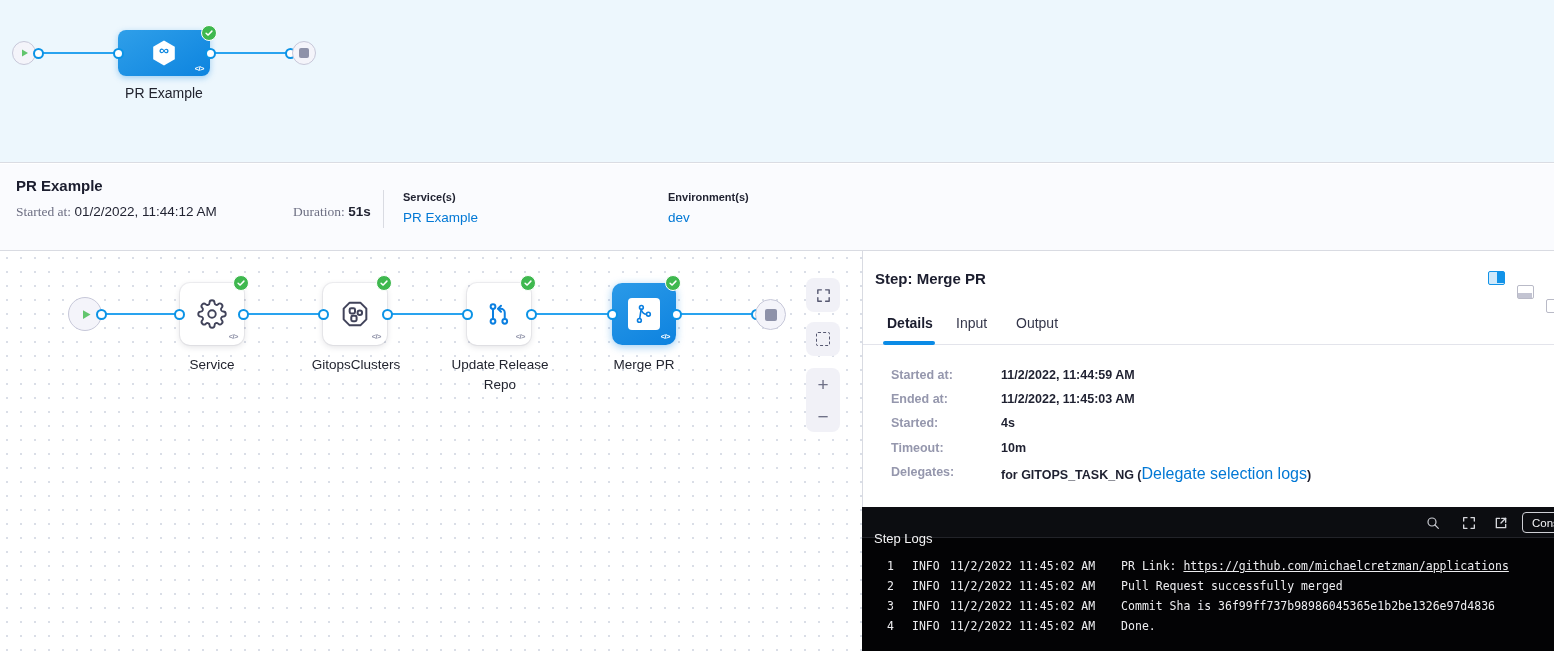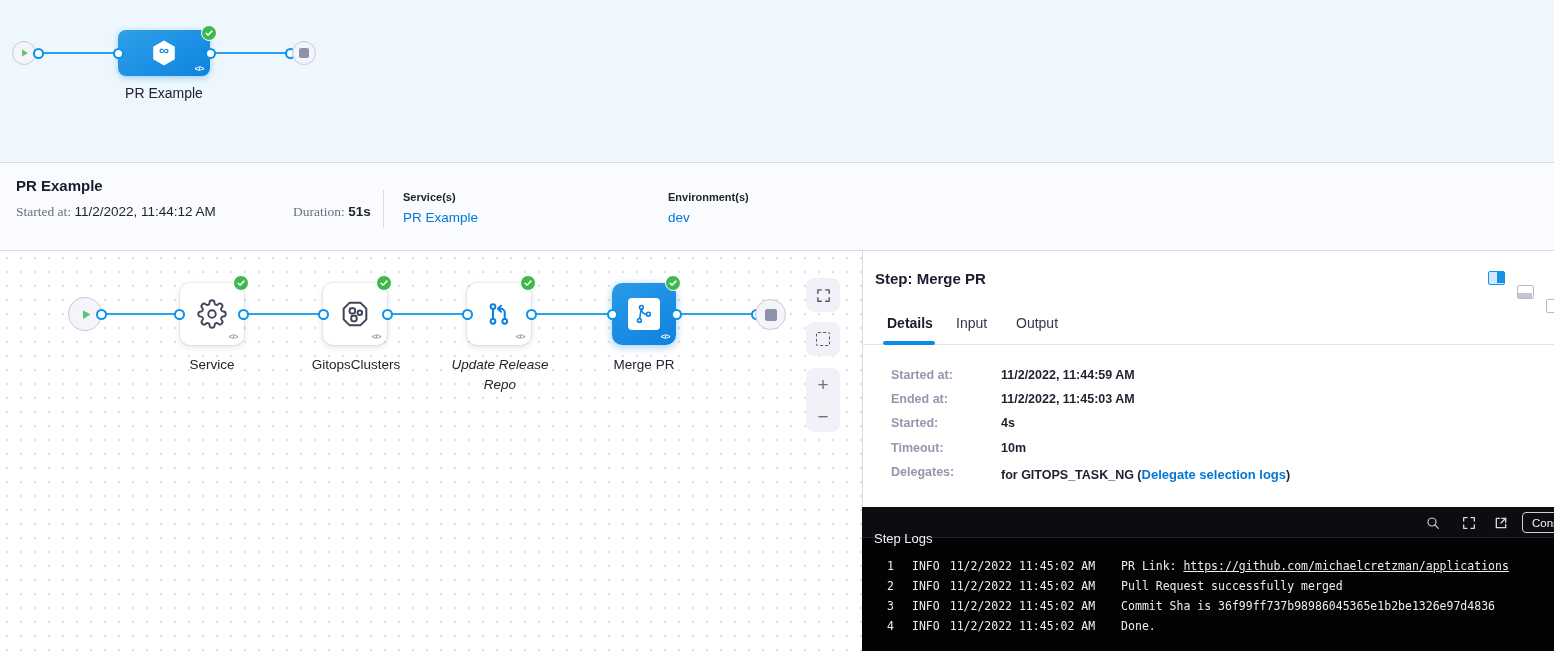--- a/index.html
+++ b/index.html
@@ -106,21 +106,21 @@
     <div class="abs terminal" style="left:292px;top:41px;width:24px;height:24px;">
       <span class="stop-square" style="width:10px;height:10px;"></span>
     </div>
 
     <div class="abs node-label" style="left:98px;top:83px;width:132px;font-size:14px;">PR Example</div>
   </div>
 
   <div class="abs run-header">
     <div class="abs rh-title" style="left:16px;top:13px;">PR Example</div>
     <div class="abs" style="left:16px;top:38px;white-space:nowrap;">
-      <span class="rh-muted">Started at</span><span class="rh-muted">: </span><span class="rh-value">11/2/2022, 11:44:12 AM</span>
+      <span class="rh-muted">Started at</span><span class="rh-muted">: </span><span class="rh-value">01/2/2022, 11:44:12 AM</span>
     </div>
     <div class="abs" style="left:293px;top:38px;white-space:nowrap;">
       <span class="rh-muted">Duration</span><span class="rh-muted">: </span><span class="rh-value rh-strong">51s</span>
     </div>
     <div class="abs vdiv" style="left:383px;top:26px;height:38px;"></div>
     <div class="abs rh-col-label" style="left:403px;top:27px;">Service(s)</div>
     <a class="abs link" style="left:403px;top:46px;font-size:13.5px;">PR Example</a>
     <div class="abs rh-col-label" style="left:668px;top:27px;">Environment(s)</div>
     <a class="abs link" style="left:668px;top:46px;font-size:13.5px;">dev</a>
   </div>
@@ -219,21 +219,21 @@
     <div class="abs port" style="left:607px;top:58px;"></div>
     <div class="abs port" style="left:671px;top:58px;"></div>
     <div class="abs port" style="left:751px;top:58px;"></div>
 
     <div class="abs terminal" style="left:755px;top:48px;width:31px;height:31px;">
       <span class="stop-square" style="width:12px;height:12px;"></span>
     </div>
 
     <div class="abs node-label" style="left:162px;top:104px;width:100px;">Service</div>
     <div class="abs node-label" style="left:296px;top:104px;width:120px;">GitopsClusters</div>
-    <div class="abs node-label" style="left:444px;top:104px;width:112px;font-style:italic;">Update Release Repo</div>
+    <div class="abs node-label" style="left:444px;top:104px;width:112px;">Update Release Repo</div>
     <div class="abs node-label" style="left:594px;top:104px;width:100px;">Merge PR</div>
 
     <div class="abs ctrl-btn" style="left:806px;top:27px;">
       <span>
         <svg width="17" height="17" viewBox="0 0 24 24" fill="none" stroke="#565871" stroke-width="2" stroke-linecap="round" stroke-linejoin="round">
           <path d="M4 9 V4 H9"></path>
             <path d="M15 4 H20 V9"></path>
             <path d="M20 15 V20 H15"></path>
             <path d="M9 20 H4 V15"></path>
         </svg>
@@ -270,21 +270,21 @@
     <div class="abs d-label" style="left:28px;top:117px;">Started at:</div>
     <div class="abs d-value" style="left:138px;top:117px;">11/2/2022, 11:44:59 AM</div>
     <div class="abs d-label" style="left:28px;top:141px;">Ended at:</div>
     <div class="abs d-value" style="left:138px;top:141px;">11/2/2022, 11:45:03 AM</div>
     <div class="abs d-label" style="left:28px;top:165px;">Started:</div>
     <div class="abs d-value" style="left:138px;top:165px;">4s</div>
     <div class="abs d-label" style="left:28px;top:190px;">Timeout:</div>
     <div class="abs d-value" style="left:138px;top:190px;">10m</div>
     <div class="abs d-label" style="left:28px;top:214px;">Delegates:</div>
     <div class="abs" style="left:138px;top:214px;white-space:nowrap;">
-      <span class="d-value">for GITOPS_TASK_NG (</span><a class="link" style="font-size:13px;font-weight:700;">Delegate selection logs</a><span class="d-value">)</span>
+      <span class="d-value">for GITOPS_TASK_NG (</span><a class="link" style="font-size:16px;font-weight:400;">Delegate selection logs</a><span class="d-value">)</span>
     </div>
   </div>
 
   <div class="abs logs-panel">
     <div class="logs-header">
       <span class="abs logs-title" style="left:12px;top:24px;">Step Logs</span>
       <span class="abs" style="left:563px;top:8px;">
         <svg width="16" height="16" viewBox="0 0 24 24" fill="none" stroke="#c9cad1" stroke-width="1.8" stroke-linecap="round">
             <circle cx="10.5" cy="10.5" r="6"></circle>
             <line x1="15" y1="15" x2="20" y2="20"></line>

